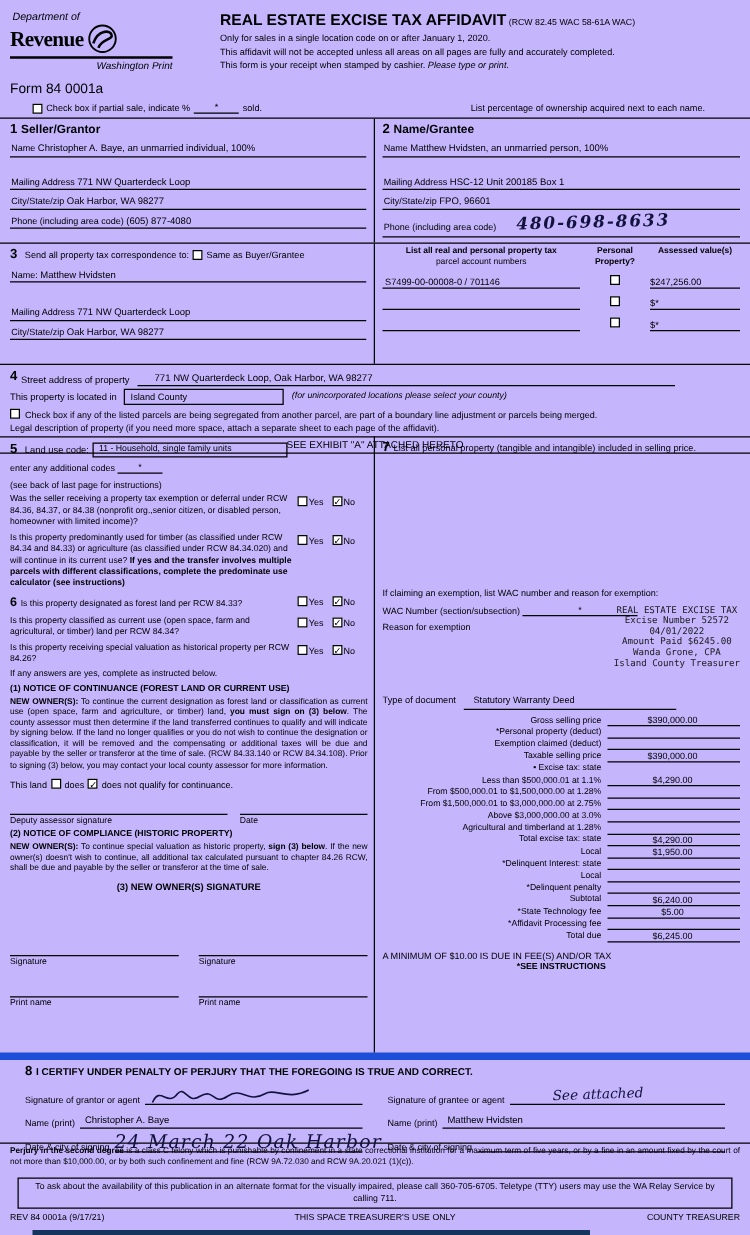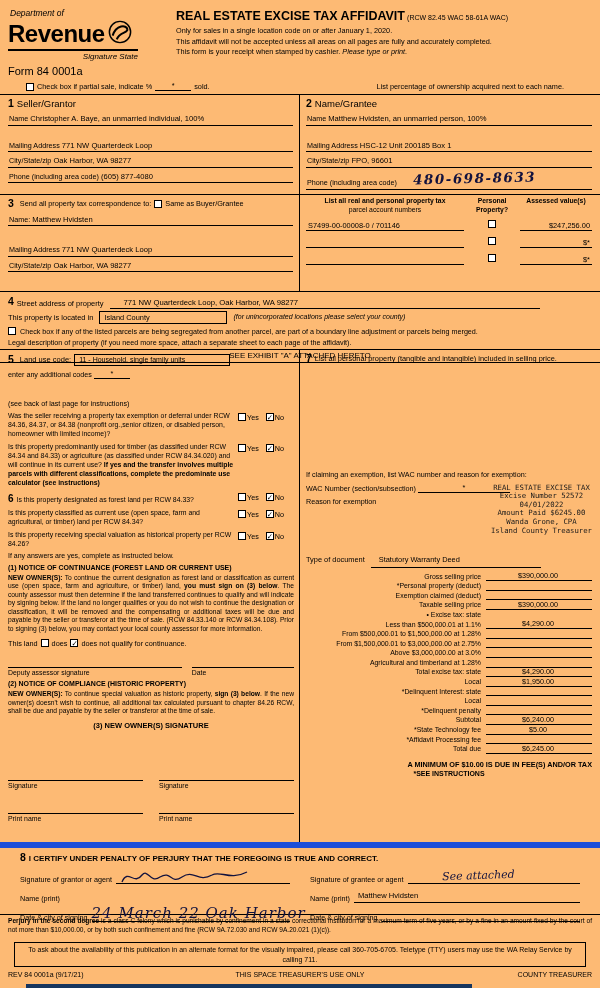--- a/index.html
+++ b/index.html
@@ -1,79 +1,79 @@
 <!DOCTYPE html>
 <html><head>
 <meta charset="utf-8">
 <style>
 *{margin:0;padding:0;box-sizing:border-box}
 html,body{background:#ffffff}
 body{width:600px;font-family:"Liberation Sans",sans-serif;color:#000}
-.page{width:600px;height:988px;background:#fdba74;overflow:hidden;position:relative;font-size:7.5px;line-height:1.25}
+.page{width:600px;height:988px;background:#c4b5fd;overflow:hidden;position:relative;font-size:7.5px;line-height:1.25}
 b{font-weight:bold}
 i{font-style:italic}
 .cb{display:inline-block;width:8px;height:8px;border:1px solid #000;font-size:7.5px;line-height:7px;text-align:center;vertical-align:-1px;background:#fff;flex:none}
 .ublank{display:inline-block;min-width:36px;border-bottom:1px solid #000;text-align:center;height:10px;vertical-align:bottom}
 
 .header{display:flex;padding:8px 8px 2px;height:62px}
 .logo{width:168px}
 .dept-small{font-size:8.5px;font-style:italic;padding-left:2px}
 .dept-row{display:flex;align-items:center;gap:3px}
-.dept-big{font-size:24px;font-weight:bold;letter-spacing:-0.5px;font-family:Liberation Sans, sans-serif}
+.dept-big{font-size:17px;font-weight:bold;letter-spacing:-0.5px;font-family:Liberation Serif, serif}
 .dept-state{font-size:8px;font-style:italic;border-top:2px solid #000;width:130px;text-align:right;padding-top:1px}
 .titleblock{flex:1;padding-top:1px}
 .main-title{font-size:12.5px;font-weight:bold}
 .title-rcw{font-size:7px}
 .sub{font-size:7.3px;margin-top:1.5px}
 .form-number{font-size:11px;padding:3px 8px 0;height:17px}
 .partial{display:flex;align-items:flex-end;padding:2px 8px 3px 26px;gap:3px;font-size:7.3px;height:15px}
 .partial .own{margin-left:auto;margin-right:28px}
 
 .twocol{display:flex;border-top:1px solid #000}
 .colL{width:50%;border-right:1px solid #000;padding:2px 6px 4px 8px}
 .colR{width:50%;padding:2px 8px 4px 6px}
 .sec12{min-height:90px}
 .sec3row{min-height:97px}
 .sec-num{font-weight:bold;font-size:10.5px;margin-right:3px}
-.sec-title{font-weight:normal;font-size:9.5px}
+.sec-title{font-weight:bold;font-size:9.5px}
 .field{border-bottom:1px solid #000;padding:1px 0 1px 1px;min-height:11px;margin-top:3px}
 .field .lab{font-size:7.2px}
 .field .val{font-size:7.6px}
 .gap12{height:11px}
 .gap16{height:15px}
 .hw{font-family:"DejaVu Serif",serif;font-style:italic;color:#12123e}
 .hw-phone{font-size:13.5px;font-weight:bold;letter-spacing:1.5px;display:inline-block;transform:rotate(-1.5deg);margin-left:16px;position:relative;top:-2px}
 
 .parcel-head{display:flex;font-size:6.8px;font-weight:bold;text-align:center;line-height:1.2}
 .ph1{flex:1}
 .ph1 .norm{font-weight:normal}
 .ph2{width:56px}
 .ph3{width:72px}
 .parcel-row{display:flex;align-items:flex-end;height:17px}
 .prc{flex:1;border-bottom:1px solid #000;font-size:7.4px;padding-left:2px}
 .ppc{width:56px;text-align:center;padding-bottom:1px}
-.pvc{width:72px;border-bottom:1px solid #000;text-align:right;font-size:7.4px;padding-right:2px}
+.pvc{width:72px;border-bottom:1px solid #000;font-size:7.4px;padding-right:2px}
 
 .sec4{border-top:1px solid #000;height:58px;font-size:7.5px}
 .sec4 .pad{padding:2px 8px 0}
 .s4row{display:flex;align-items:flex-end;margin-top:1px}
 .street-val{flex:1;border-bottom:1px solid #000;margin-left:6px;padding-left:14px;font-size:7.7px;max-width:430px}
 .locrow{display:flex;align-items:center;margin-top:2px}
 .county-box{display:inline-block;border:1px solid #000;min-width:128px;padding:1px 4px;font-size:7.4px;margin:0 6px}
 .segrow{display:flex;align-items:center;gap:4px;margin-top:3px;font-size:7.2px}
 .legalrow{margin-top:2px;font-size:7.2px}
 .exhibit{border-top:1px solid #000;border-bottom:1px solid #000;text-align:center;font-size:8px;margin-top:2px;padding:1px 0}
 
 .mid{display:flex;border-top:none;height:493px}
 .midL{width:50%;border-right:1px solid #000;padding:3px 5px 0 8px}
 .midR{width:50%;padding:3px 8px 0 6px;position:relative}
 .landuse{display:flex;align-items:center;gap:3px;height:15px}
 .select-box{border:1px solid #000;font-size:7px;padding:1px 4px;min-width:156px}
 .addl{font-size:7.2px;margin-top:2px}
-.noterow{font-size:7.2px;margin-top:20px}
+.noterow{font-size:7.2px;margin-top:4px}
 .qrow{display:flex;margin-top:4px}
 .qtext{flex:1;font-size:6.9px;line-height:1.3;padding-right:4px}
 .qopts{width:56px;display:flex;align-items:flex-start;gap:1px;font-size:7.2px;padding-top:1px;flex:none}
 .qopts .sp{width:5px}
 .ifyes{font-size:7px;margin-top:3px}
 .ntitle{font-weight:bold;font-size:7px;margin-top:3px}
 .nbody{font-size:6.7px;line-height:1.28;text-align:justify;margin-top:1px}
 .thisland{font-size:7.3px;margin-top:5px;display:flex;align-items:center;gap:3px}
 .deputy{display:flex;gap:10px;margin-top:11px}
 .ustack{display:flex;flex-direction:column}
@@ -97,21 +97,21 @@
 .stamp{position:absolute;right:0;top:-13px;font-family:"DejaVu Sans Mono",monospace;font-size:7.3px;line-height:1.18;text-align:center;color:#1a1a1a}
 .docrow{display:flex;font-size:7.4px;margin-top:2px;height:13px}
 .docval{flex:1;border-bottom:1px solid #000;margin-left:6px;padding-left:8px;max-width:170px}
 .daterow{height:21px}
 .hw-date{font-size:13px;letter-spacing:2px;position:relative;top:1px}
 .taxtable{margin-top:4px}
 .trow{display:flex;align-items:flex-end;height:9.6px}
 .tlab{flex:1;text-align:right;font-size:6.9px;padding-right:5px;white-space:nowrap}
 .tval{width:106px;border-bottom:1px solid #000;text-align:center;font-size:7.2px;padding-right:2px;flex:none}
 .tval.noline{border-bottom:none}
-.minnote{text-align:right;font-weight:bold;font-size:7.3px;margin-top:6px}
+.minnote{text-align:left;font-weight:normal;font-size:7.3px;margin-top:6px}
 .minnote2{text-align:center;font-weight:bold;font-size:7px;margin-top:1px}
 
 .sec8{border-top:6px solid #1d4ed8;height:67px;padding:3px 20px 0}
 .certify{font-size:8px}
 .s8grid{display:flex;gap:20px}
 .s8cell{flex:1;display:flex;align-items:flex-end;margin-top:8px}
 .s8lab{font-size:7.2px;white-space:nowrap}
 .s8line{flex:1;border-bottom:1px solid #000;margin-left:4px;position:relative;height:11px}
 .squiggle{position:absolute;left:4px;bottom:-5px}
 .s8typed{position:absolute;left:4px;bottom:1px;font-size:7.6px}
@@ -136,21 +136,21 @@
       <div class="dept-small">Department of</div>
       <div class="dept-row">
         <span class="dept-big">Revenue</span>
         <span>
           <svg width="24" height="24" viewBox="0 0 26 26">
             <circle cx="13" cy="13" r="11.5" fill="none" stroke="#000" stroke-width="1.6"></circle>
             <path d="M5,17 C9,5 20,5 21,10 C22,14 12,13 9.5,21" fill="none" stroke="#000" stroke-width="2.2"></path>
           </svg>
         </span>
       </div>
-      <div class="dept-state">Signature State</div>
+      <div class="dept-state">Washington Print</div>
     </div>
     <div class="titleblock">
       <div><span class="main-title">REAL ESTATE EXCISE TAX AFFIDAVIT</span> <span class="title-rcw">(RCW 82.45 WAC 58-61A WAC)</span></div>
       <div class="sub">Only for sales in a single location code on or after January 1, 2020.</div>
       <div class="sub">This affidavit will not be accepted unless all areas on all pages are fully and accurately completed.</div>
       <div class="sub"><span>This form is your receipt when stamped by cashier.</span> <i>Please type or print.</i></div>
     </div>
   </div>
 
   <div class="form-number">Form 84 0001a</div>
@@ -471,20 +471,23 @@
       <div class="s8cell">
         <span class="s8lab">Signature of grantee or agent</span>
         <span class="s8line">
             <span class="hw hw-see">See attached</span>
           </span>
       </div>
     </div>
     <div class="s8grid">
       <div class="s8cell">
         <span class="s8lab">Name (print)</span>
+        <span class="s8line">
+            <span class="s8typed">Christopher A. Baye</span>
+          </span>
       </div>
       <div class="s8cell">
         <span class="s8lab">Name (print)</span>
         <span class="s8line">
             <span class="s8typed">Matthew Hvidsten</span>
           </span>
       </div>
     </div>
     <div class="s8grid">
       <div class="s8cell">

